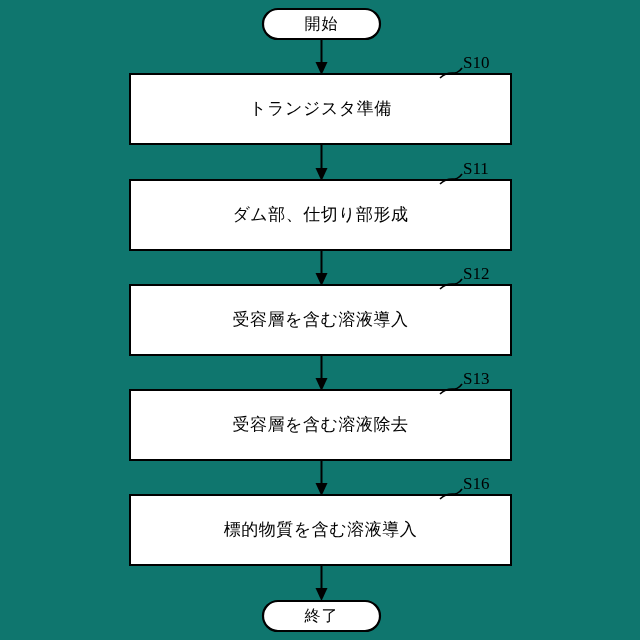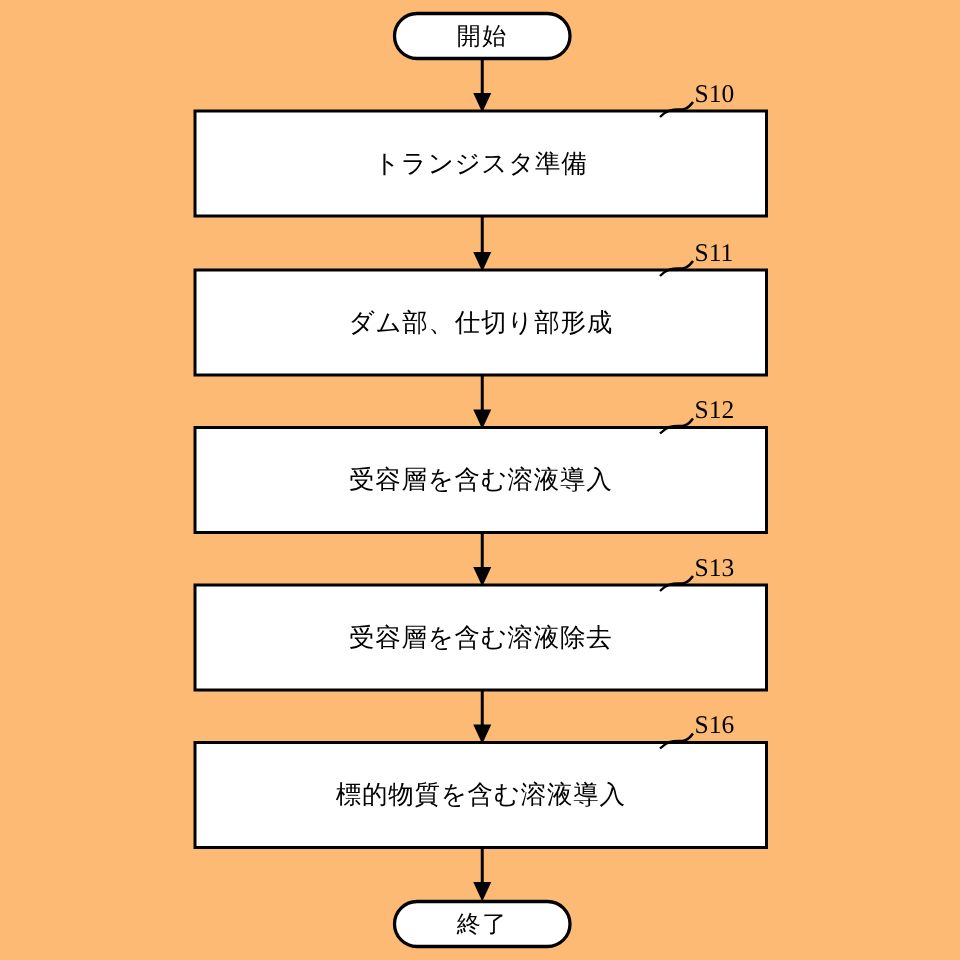--- a/index.html
+++ b/index.html
@@ -11,21 +11,21 @@
     width: 640px;
     height: 640px;
     font-family: "Liberation Sans", "DejaVu Sans", sans-serif;
     color: #000000;
     overflow: hidden;
   }
   #flowchart-canvas {
     position: relative;
     width: 640px;
     height: 640px;
-    background: #fdba74;
+    background: #0f766e;
   }
   svg.diagram {
     position: absolute;
     top: 0;
     left: 0;
     width: 640px;
     height: 640px;
   }
   .node-shape {
     fill: #ffffff;

